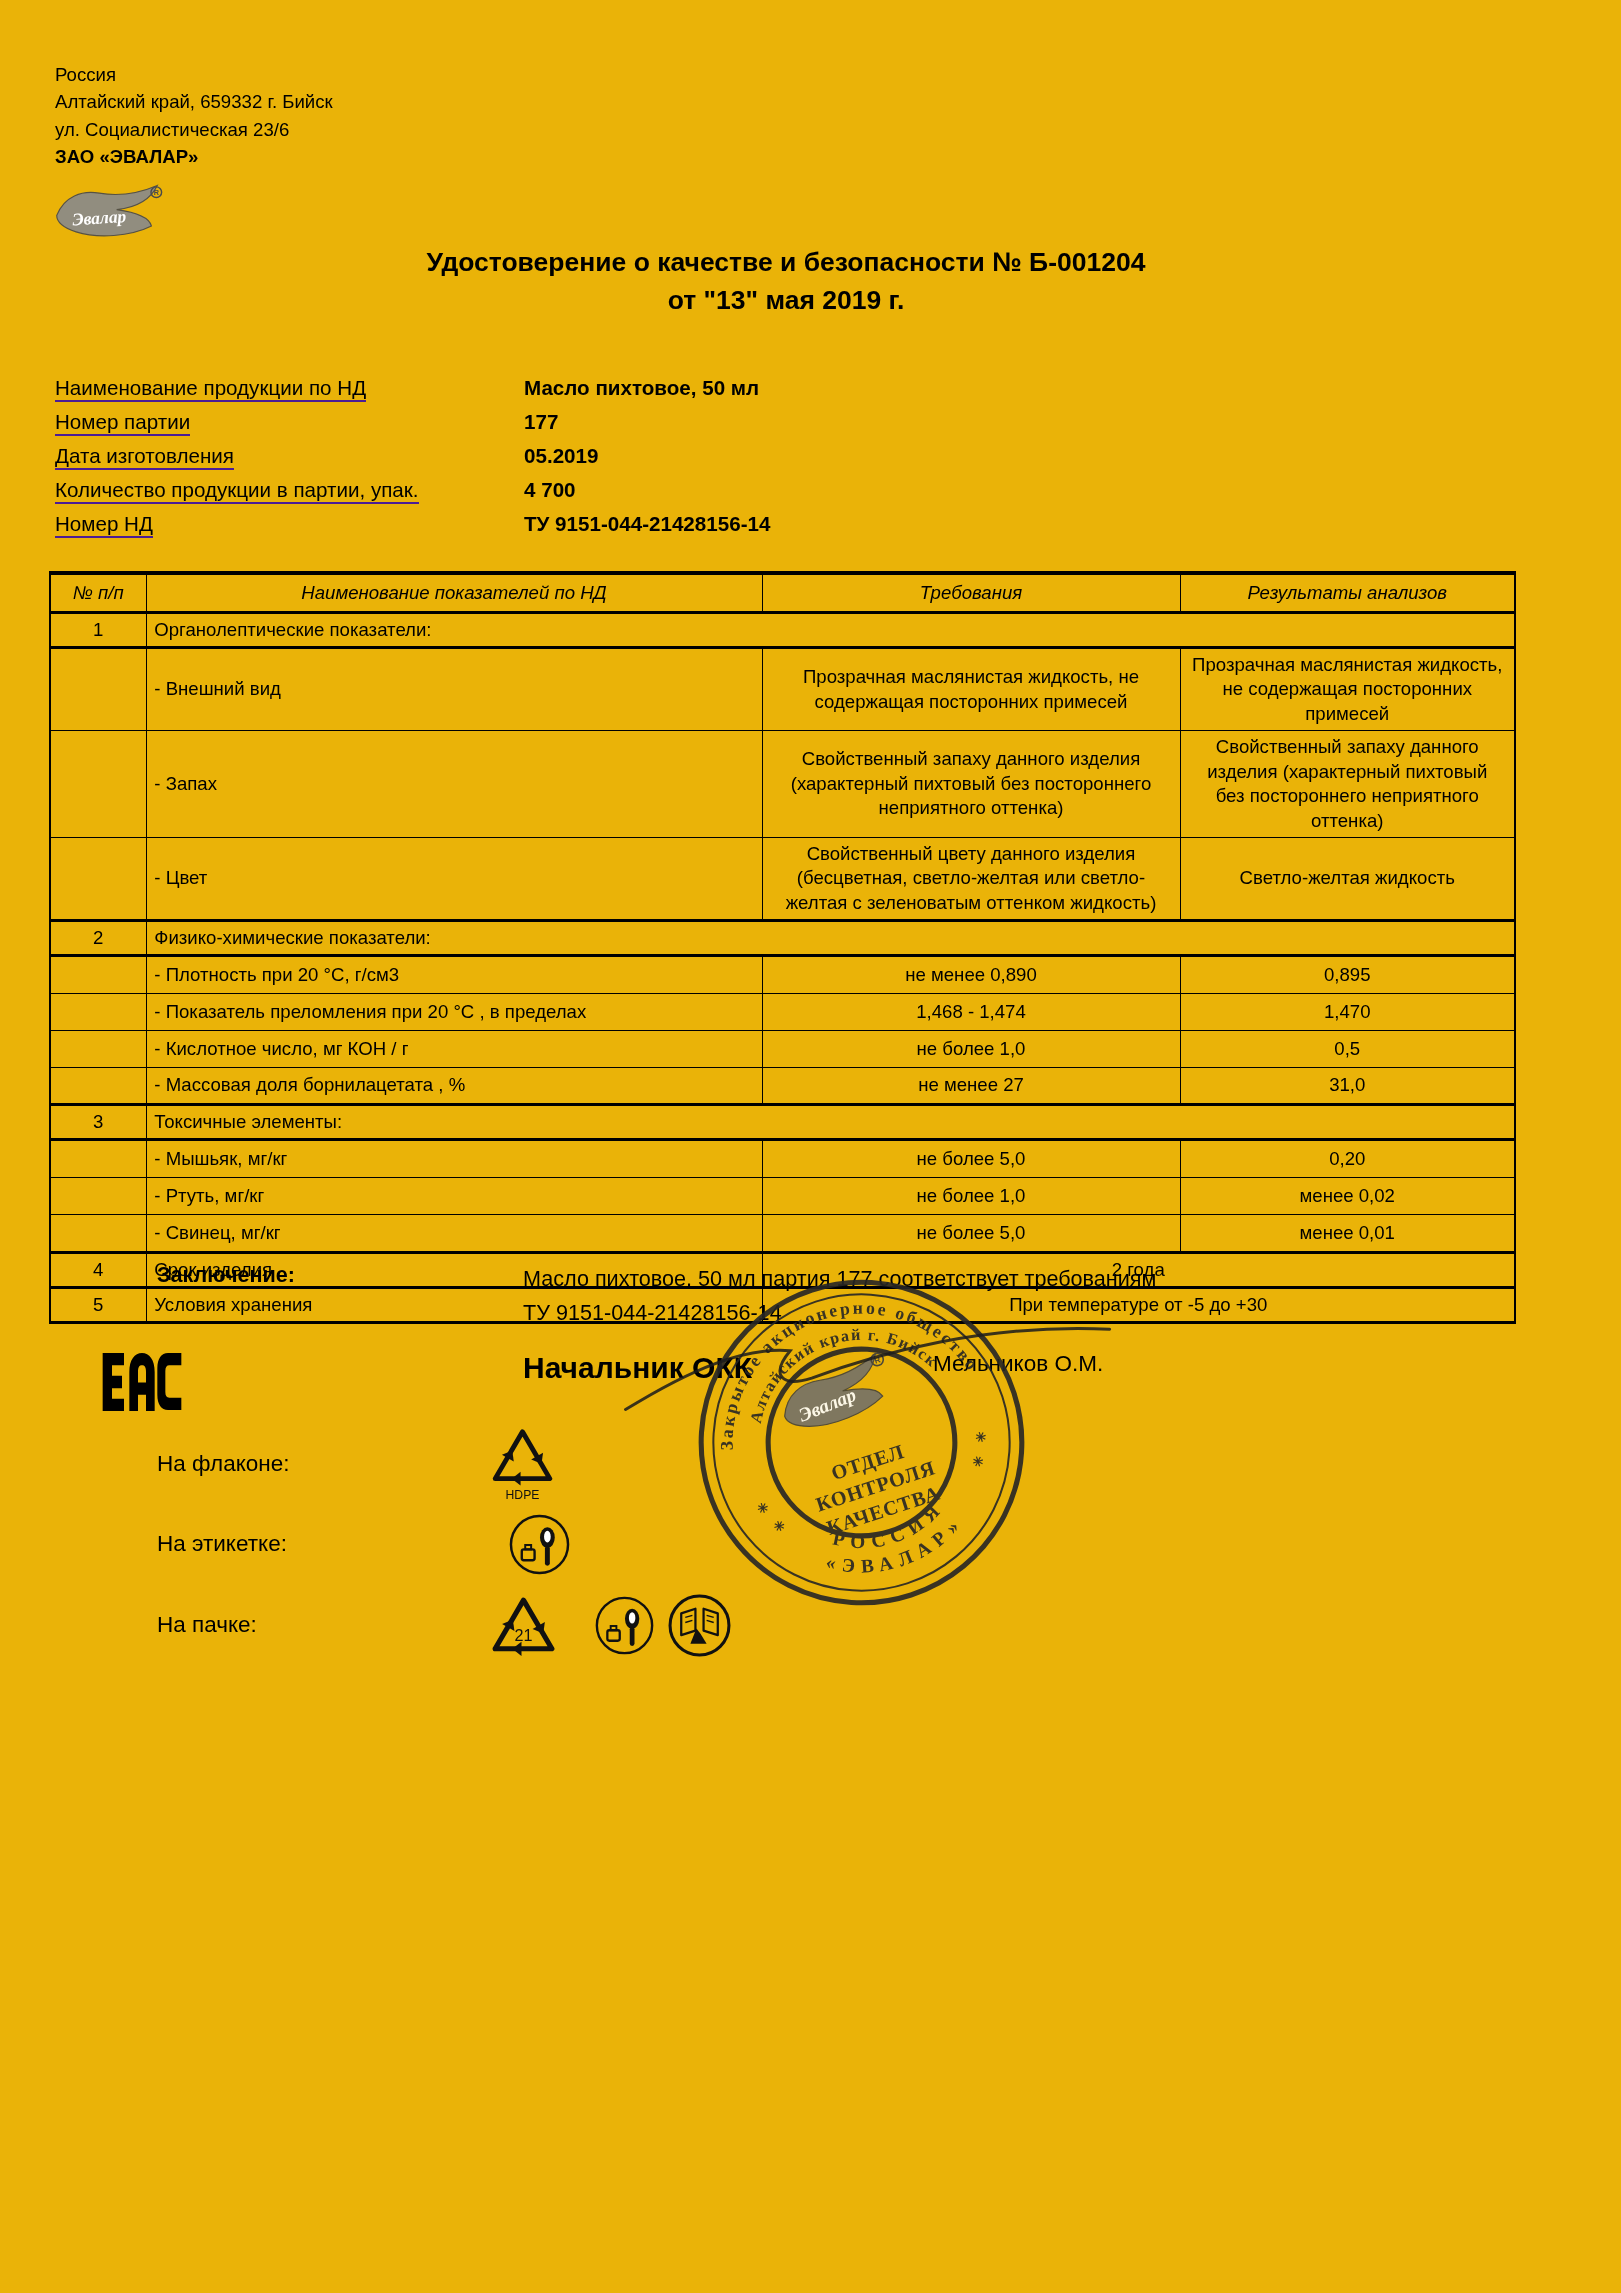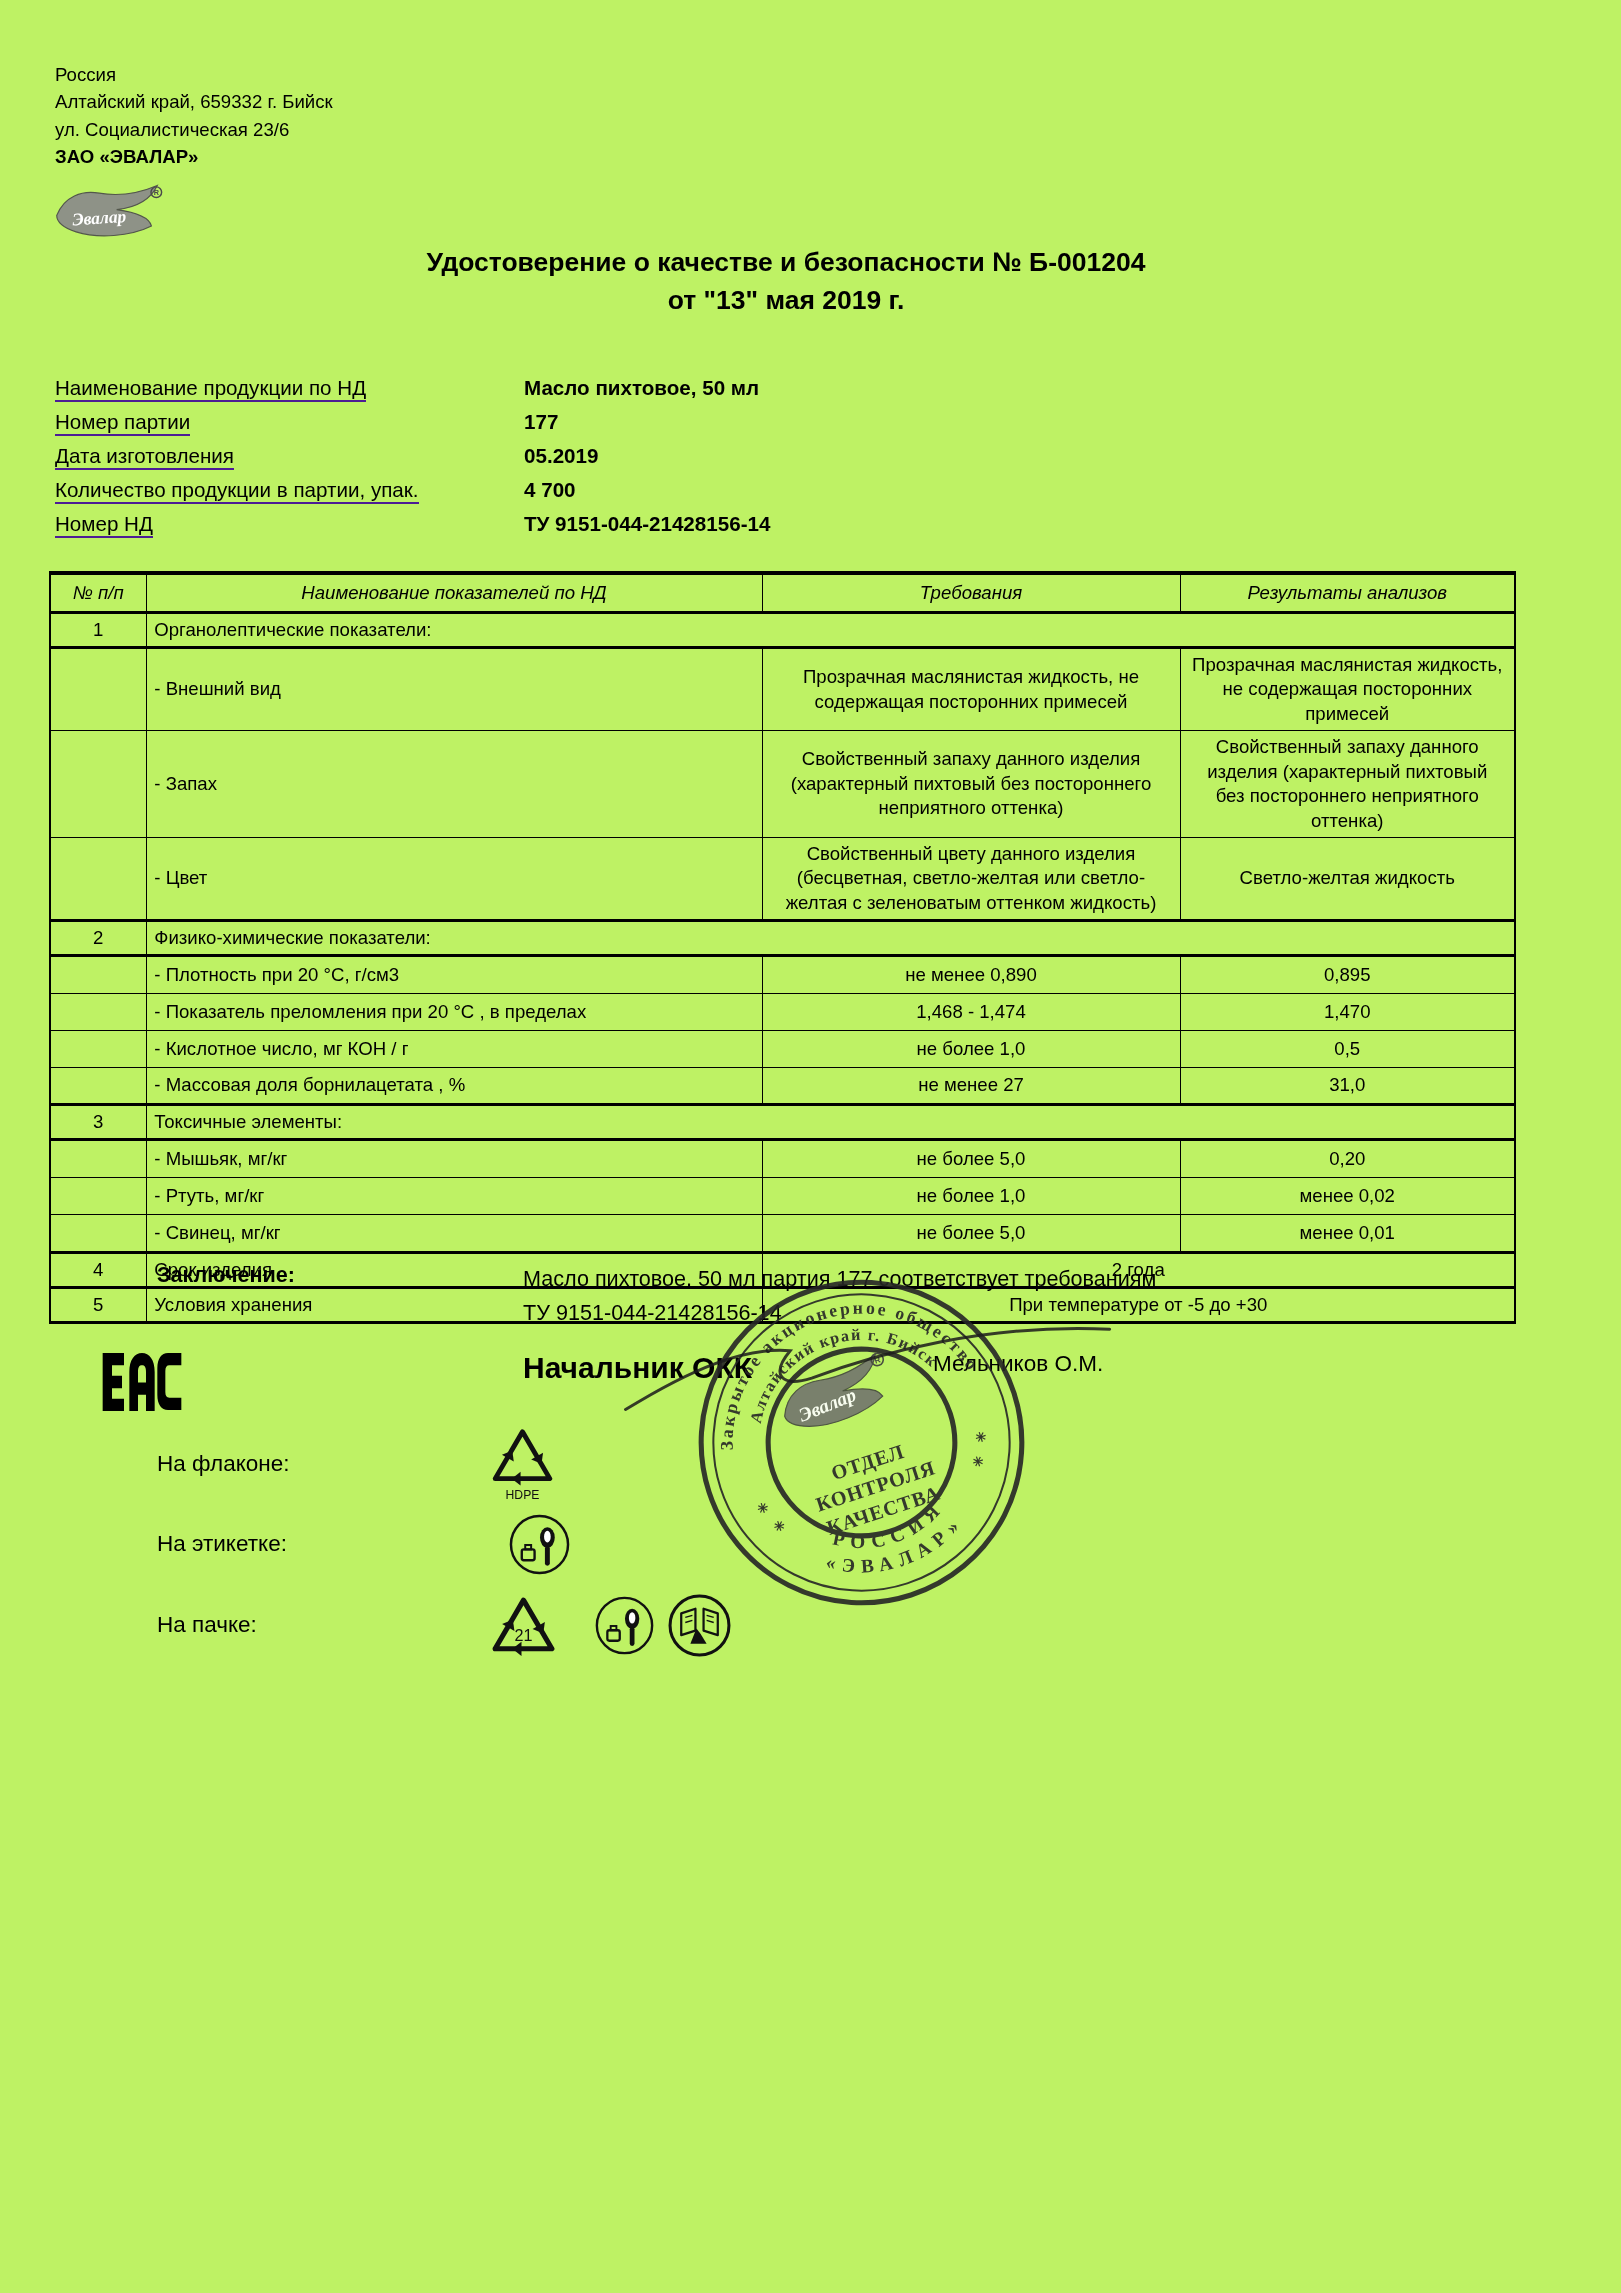--- a/index.html
+++ b/index.html
@@ -1,16 +1,16 @@
 <!DOCTYPE html>
 <html><head>
 <meta charset="utf-8">
 <style>
   html,body{margin:0;padding:0;background:#fff;}
-  .page{position:relative;width:1621px;height:2294px;background:#bef264;color:#000;
+  .page{position:relative;width:1621px;height:2294px;background:#eab308;color:#000;
         font-family:"Liberation Sans",sans-serif;overflow:hidden;}
 
   
   .address{position:absolute;left:55px;top:61px;font-size:18.6px;line-height:27.4px;}
   .address .co{font-weight:bold;}
 
   .brand-logo{position:absolute;left:49px;top:182px;}
 
   
   .doc-title{position:absolute;left:54px;top:243px;width:1464px;text-align:center;

